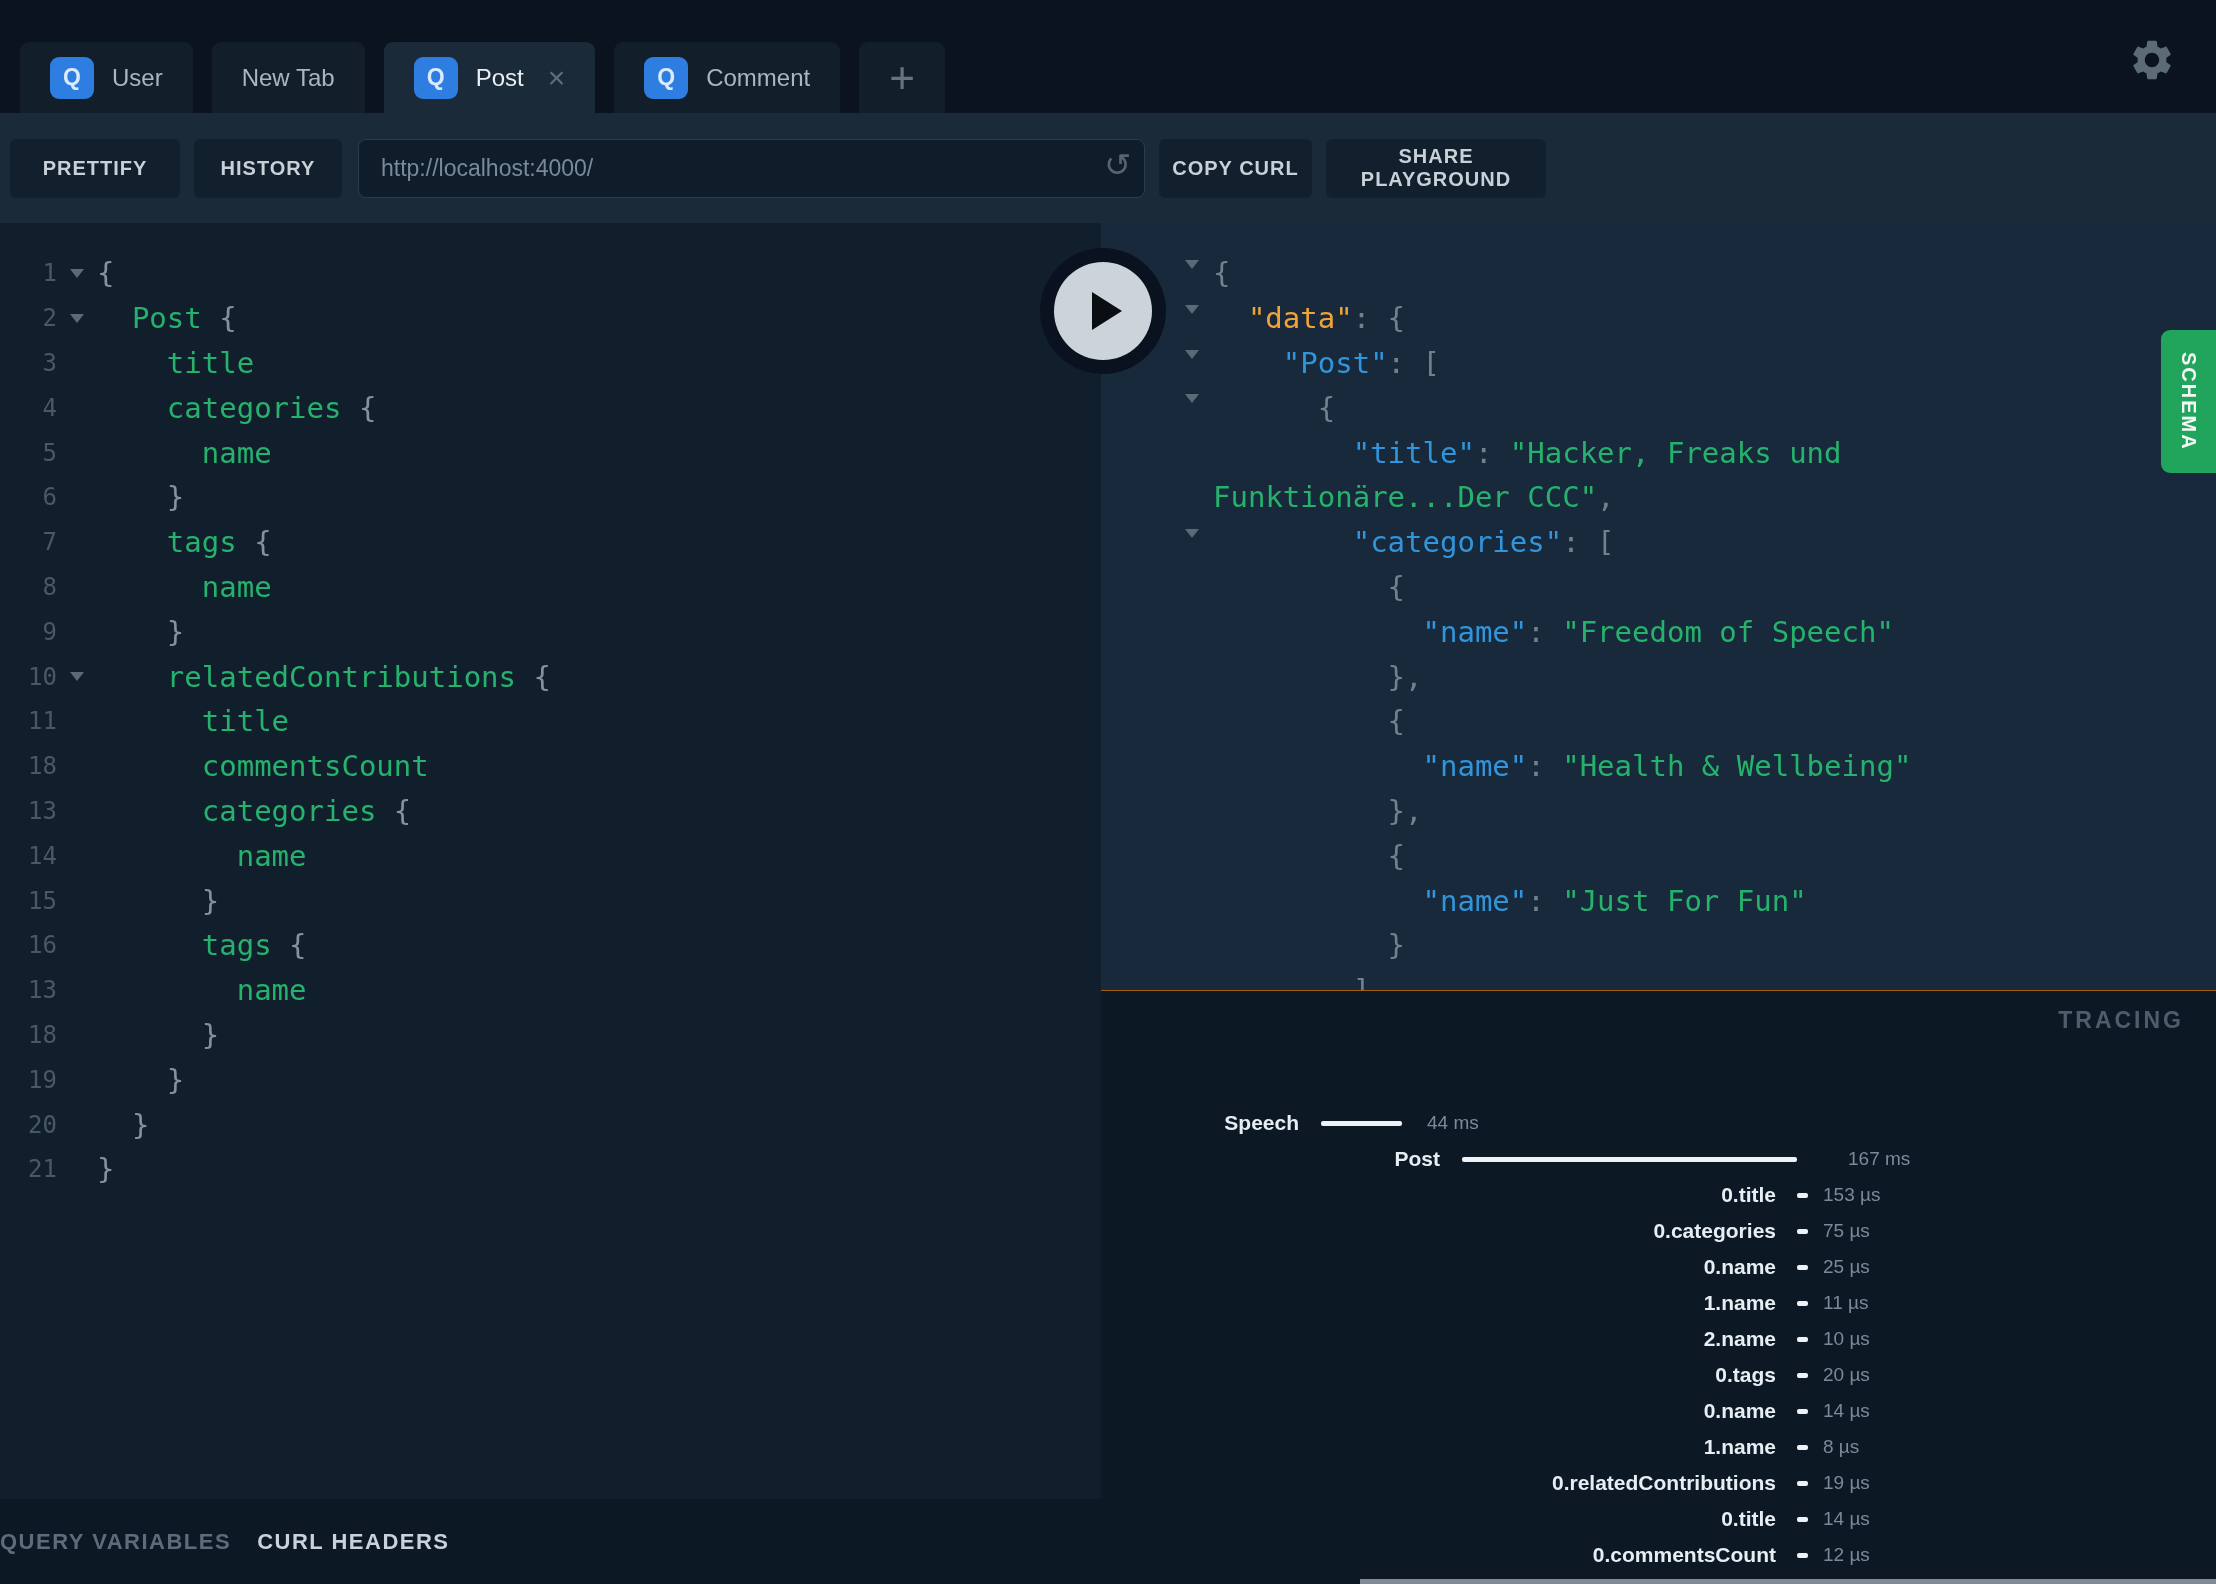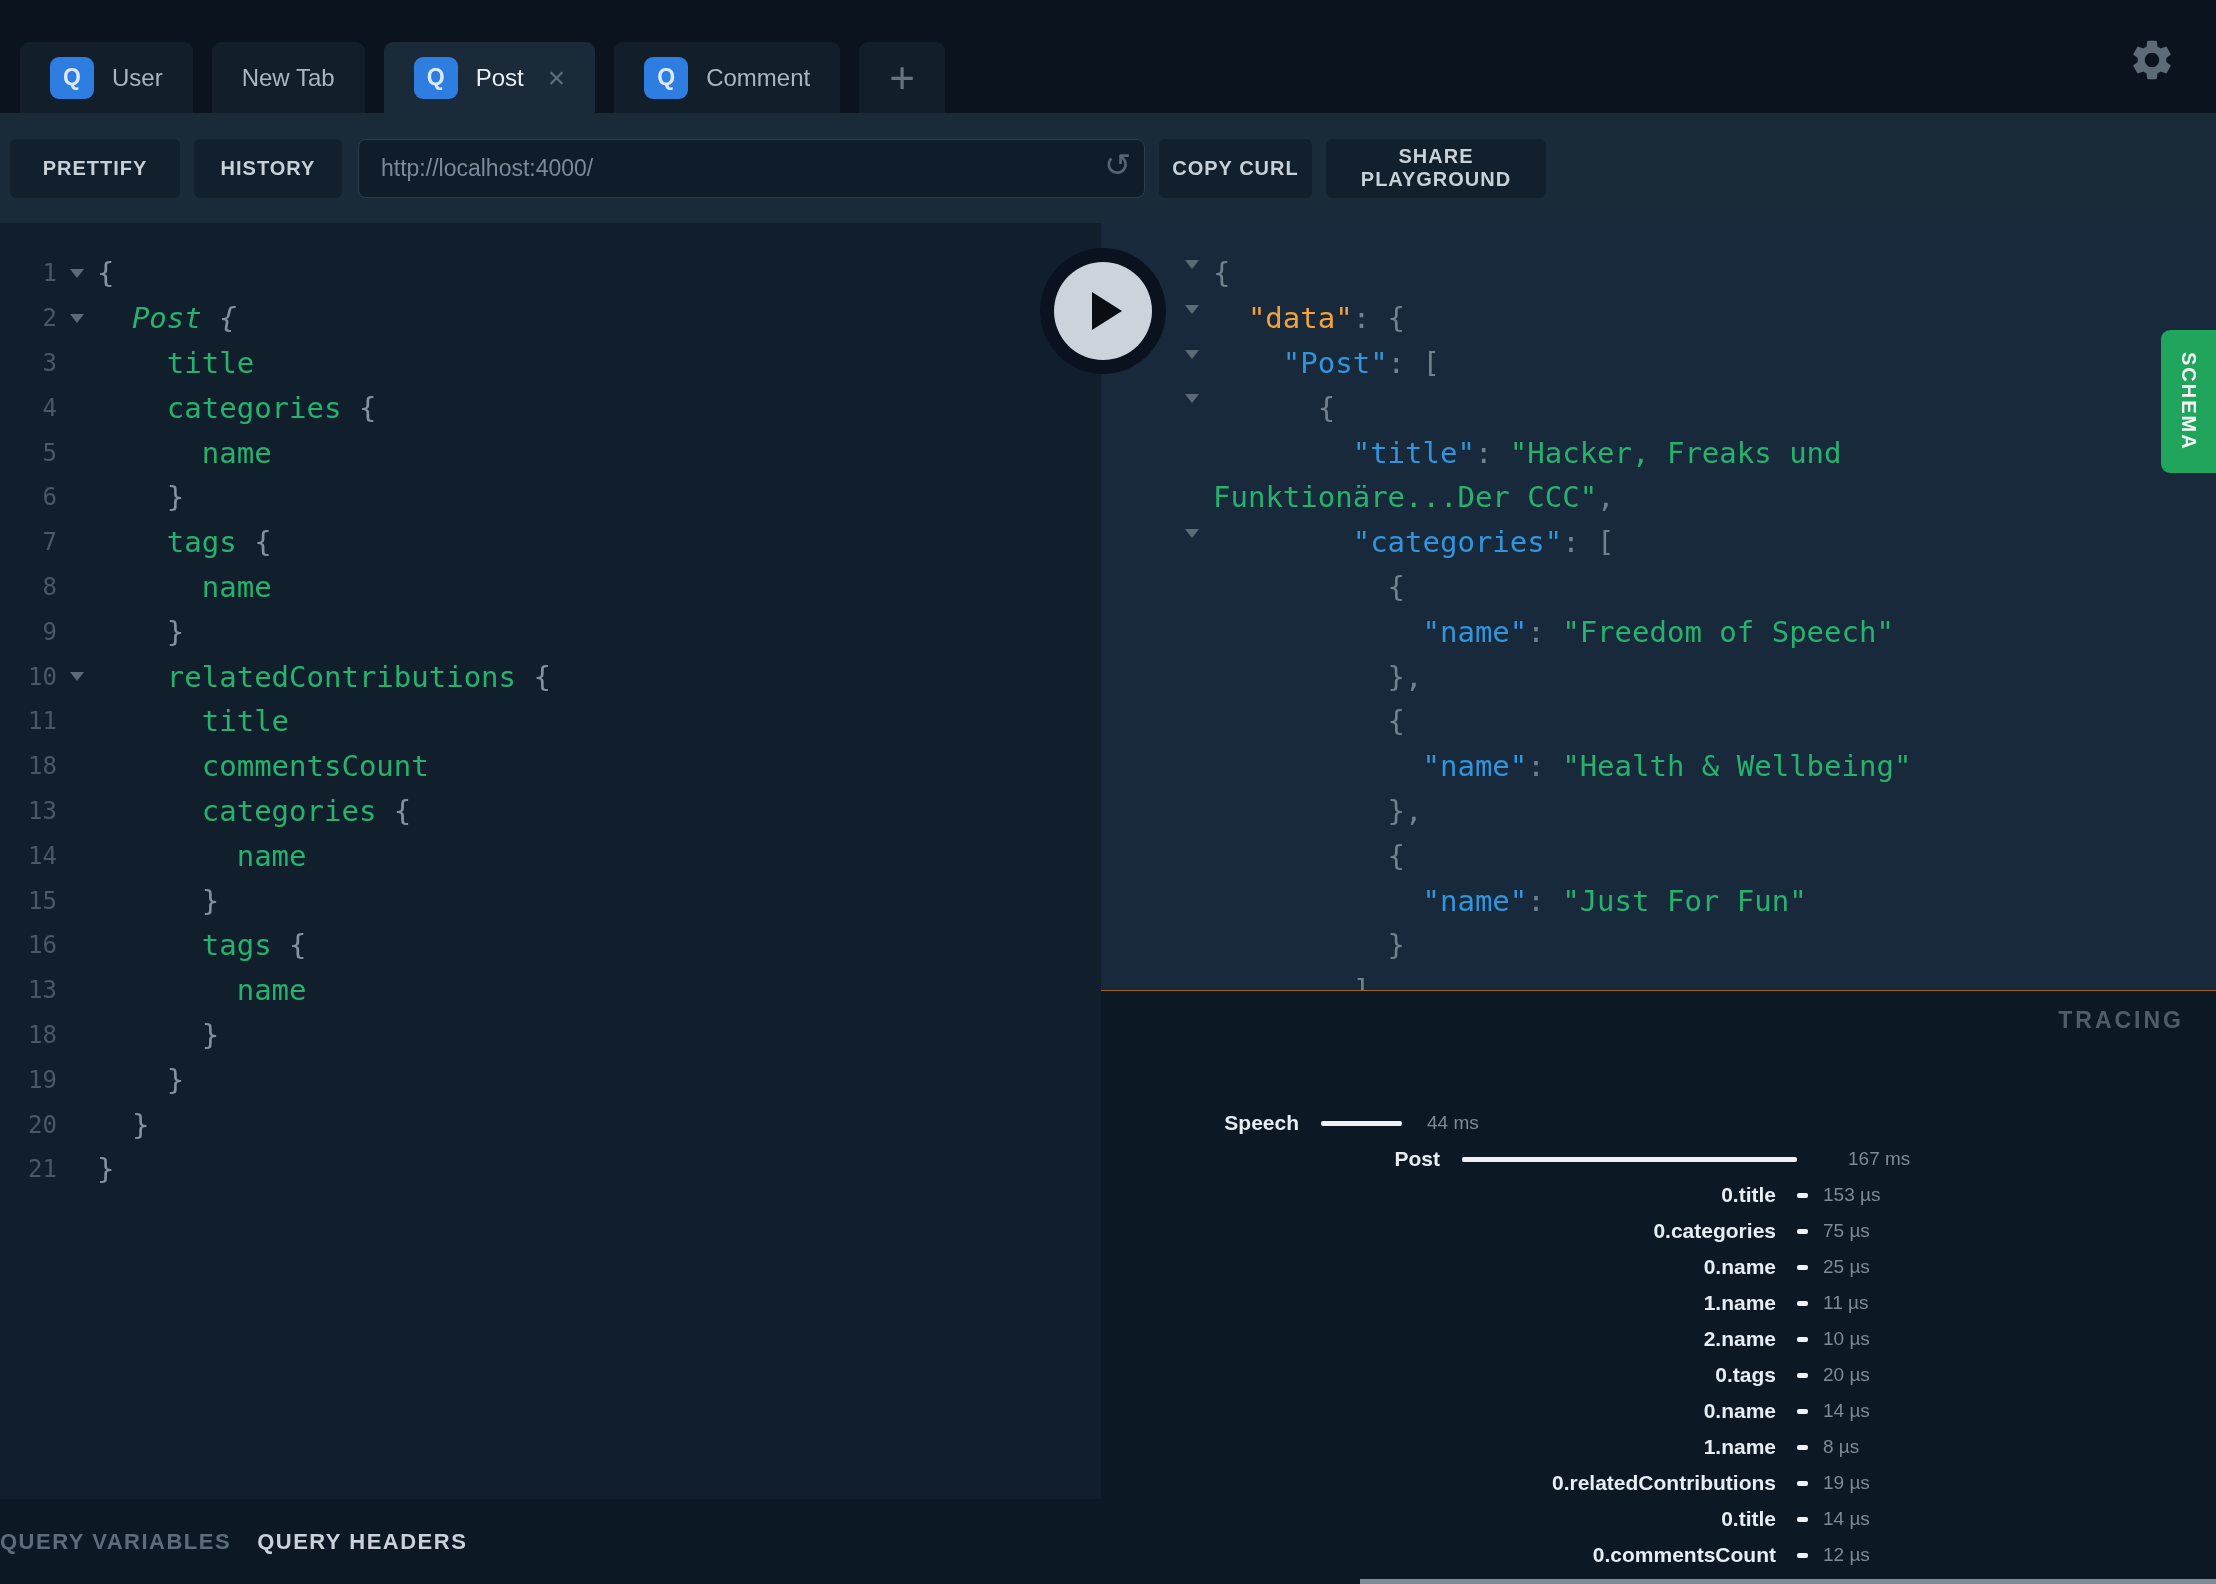--- a/index.html
+++ b/index.html
@@ -159,21 +159,21 @@
     <div class="left-pane">
       <div class="editor" id="editor-box">
           <div class="eline">
     <span class="ln">1</span>
     <span class="efold"><span class="arrow"></span></span>
     <span class="ecode" style="padding-left: 0ch;"><span class="tok-punct">{</span></span>
   </div>
           <div class="eline">
     <span class="ln">2</span>
     <span class="efold"><span class="arrow"></span></span>
-    <span class="ecode" style="padding-left: 2ch; font-style: italic;"><span class="tok-field">Post</span><span class="tok-punct"> {</span></span>
+    <span class="ecode" style="padding-left: 2ch;"><span class="tok-field">Post</span><span class="tok-punct"> {</span></span>
   </div>
           <div class="eline">
     <span class="ln">3</span>
     <span class="efold"><span class="arrow hidden"></span></span>
     <span class="ecode" style="padding-left: 4ch;"><span class="tok-field">title</span></span>
   </div>
           <div class="eline">
     <span class="ln">4</span>
     <span class="efold"><span class="arrow hidden"></span></span>
     <span class="ecode" style="padding-left: 4ch;"><span class="tok-field">categories</span><span class="tok-punct"> {</span></span>
@@ -259,21 +259,21 @@
     <span class="ecode" style="padding-left: 2ch;"><span class="tok-punct">}</span></span>
   </div>
           <div class="eline">
     <span class="ln">21</span>
     <span class="efold"><span class="arrow hidden"></span></span>
     <span class="ecode" style="padding-left: 0ch;"><span class="tok-punct">}</span></span>
   </div>
         </div>
       <div class="bottom-bar">
         <span class="bb-item bb-dim">QUERY VARIABLES</span>
-        <span class="bb-item bb-lit">QUERY HEADERS</span>
+        <span class="bb-item bb-lit">CURL HEADERS</span>
       </div>
     </div>
 
     <div class="right-pane">
       <div class="response" id="response-box">
           <div class="rline">
     <span class="rfold"><span class="arrow"></span></span>
     <span class="rcode" style="padding-left: 0ch;"><span class="tok-punct">{</span></span>
   </div>
           <div class="rline">

